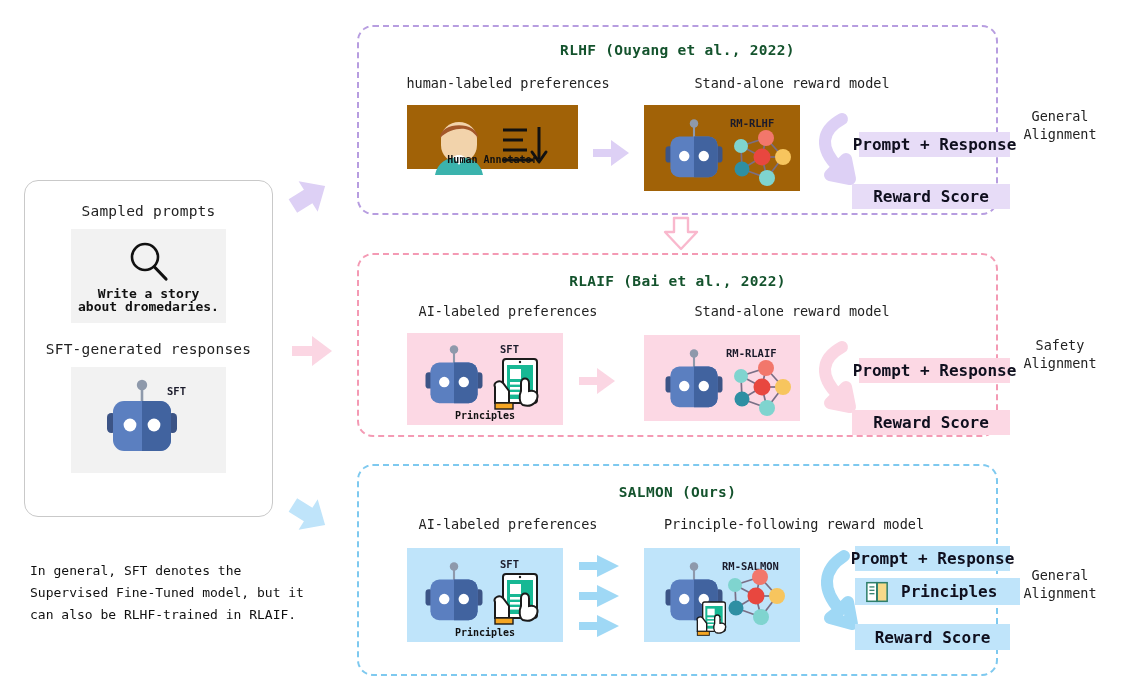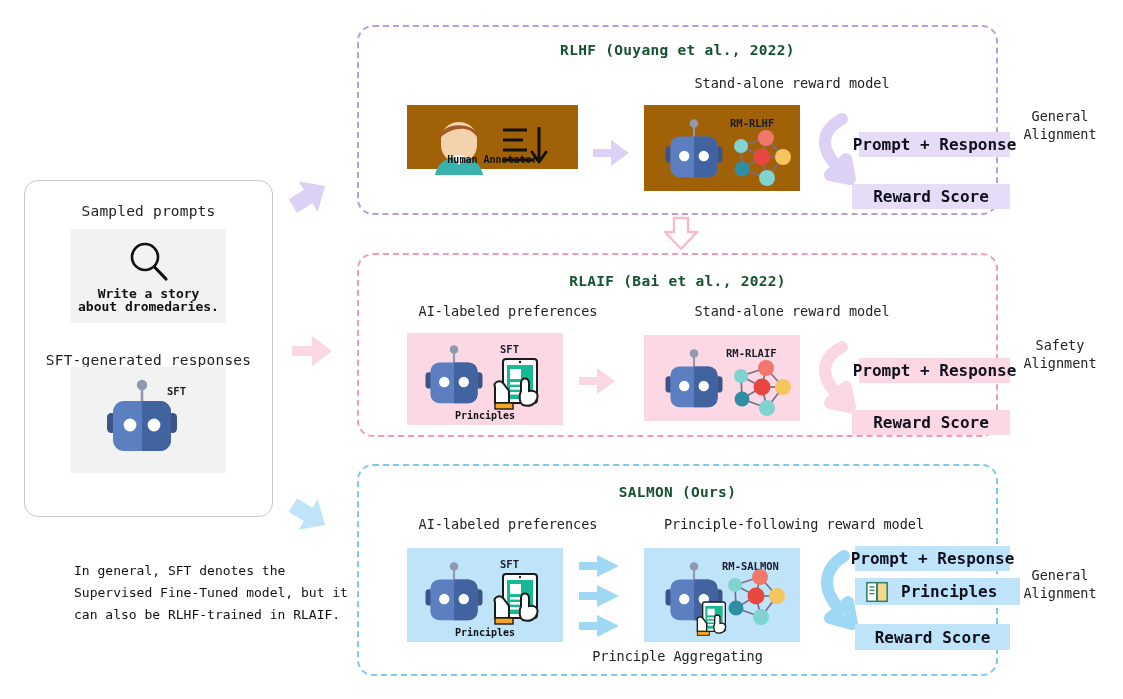--- a/index.html
+++ b/index.html
@@ -88,21 +88,21 @@
 
   
   .align-label {
     position: absolute; font-size: 13.5px; color: #222;
     text-align: center; line-height: 18px; white-space: pre-line;
   }
 
   
   #footnote {
     left: 30px; top: 560px; width: 320px;
-    font-size: 13px; color: #111; line-height: 22px; white-space: pre-line; margin-left: 44px;
+    font-size: 13px; color: #111; line-height: 22px; white-space: pre-line;
   }
 
   svg { display: block; overflow: visible; }
 </style>
 </head>
 <body>
 
 <div class="abs" id="input-card">
 
   <div class="abs card-title" style="left:0;right:0;top:22px;">Sampled prompts</div>
@@ -111,21 +111,21 @@
     <div class="abs" style="left:0;right:0;top:10px;display:flex;justify-content:center;">
       <svg width="46" height="46" viewBox="0 0 46 46">
         <circle cx="19" cy="18" r="13" fill="none" stroke="#111" stroke-width="2.6"></circle>
         <line x1="28.5" y1="28" x2="40" y2="40" stroke="#111" stroke-width="3.2" stroke-linecap="round"></line>
       </svg>
     </div>
     <div class="abs prompt-text" style="left:0;right:0;top:58px;">Write a story
 about dromedaries.</div>
   </div>
 
-  <div class="abs card-title" style="left:0;right:0;top:160px;margin-top:11px;">SFT-generated responses</div>
+  <div class="abs card-title" style="left:0;right:0;top:160px;">SFT-generated responses</div>
 
   <div class="abs gray-box" style="left:46px;top:186px;width:155px;height:106px;">
     <div class="abs corner-tag" style="left:96px;top:18px;">SFT</div>
     <div class="abs" style="left:26px;top:10px;">
       <svg width="90" height="86" viewBox="0 0 90 86">
         <line x1="45" y1="10" x2="45" y2="26" stroke="#8e99ab" stroke-width="2.6"></line>
         <circle cx="45" cy="8" r="5.2" fill="#8e99ab"></circle>
         <rect x="10" y="36" width="9" height="20" rx="4.2" fill="#3c5486"></rect>
         <rect x="71" y="36" width="9" height="20" rx="4.2" fill="#3c5486"></rect>
         <rect x="16" y="24" width="58" height="50" rx="11" fill="#5b7fc0"></rect>
@@ -155,20 +155,21 @@
 
 <div class="abs" style="left:661px;top:216px;">
   <svg width="40" height="36" viewBox="0 0 40 36">
     <path d="M13 2 L27 2 L27 16 L36 16 L20 33 L4 16 L13 16 Z" fill="#ffffff" stroke="#f9b8cd" stroke-width="2.4" stroke-linejoin="round"></path>
   </svg>
 </div>
 
 <div class="abs panel" id="panel-rlhf">
   <div class="panel-title" style="top:15px;">RLHF (Ouyang et al., 2022)</div>
 
+  <div class="sub-label" style="left:24px;top:48px;width:250px;">human-labeled preferences</div>
   <div class="sub-label" style="left:288px;top:48px;width:290px;">Stand-alone reward model</div>
 
   <div class="tile purple" style="left:48px;top:78px;width:171px;height:64px;">
     <div style="position:absolute;left:20px;top:8px;">
       <svg width="64" height="62" viewBox="0 0 64 62">
         <path d="M14 26 a18 17 0 0 1 36 0 v6 a18 18 0 0 1 -36 0 Z" fill="#f2d3ab"></path>
         <path d="M13 25 C13 8, 51 8, 51 25 C51 25, 46 17, 38 16 C30 15, 20 18, 13 25 Z" fill="#a3572a"></path>
         <path d="M32 44 C20 44, 10 50, 8 62 L56 62 C54 50, 44 44, 32 44 Z" fill="#3bb3ad"></path>
         <path d="M26 44 L32 52 L38 44 L34 42 L30 42 Z" fill="#ffffff"></path>
       </svg>
@@ -452,21 +453,20 @@
         <line x1="5" y1="11" x2="11" y2="11" stroke="#2f7f6b" stroke-width="1.5"></line>
         <line x1="5" y1="15" x2="11" y2="15" stroke="#2f7f6b" stroke-width="1.5"></line>
         <line x1="14" y1="2" x2="14" y2="24" stroke="#2f7f6b" stroke-width="2"></line>
       </svg>
     </span>
     <span>Principles</span>
   </div>
 
   <div class="chip blue" style="left:496px;top:158px;width:155px;height:26px;">Reward Score</div>
 
-  <div class="sub-label" style="left:0;right:0;top:182px;width:100%;">Principle Aggregating</div>
 </div>
 
 <div class="align-label" style="left:1005px;top:566px;width:110px;">General
 Alignment</div>
 
 <div class="abs" id="footnote">In general, SFT denotes the
 Supervised Fine-Tuned model, but it
 can also be RLHF-trained in RLAIF.</div>
 
 </body></html>

